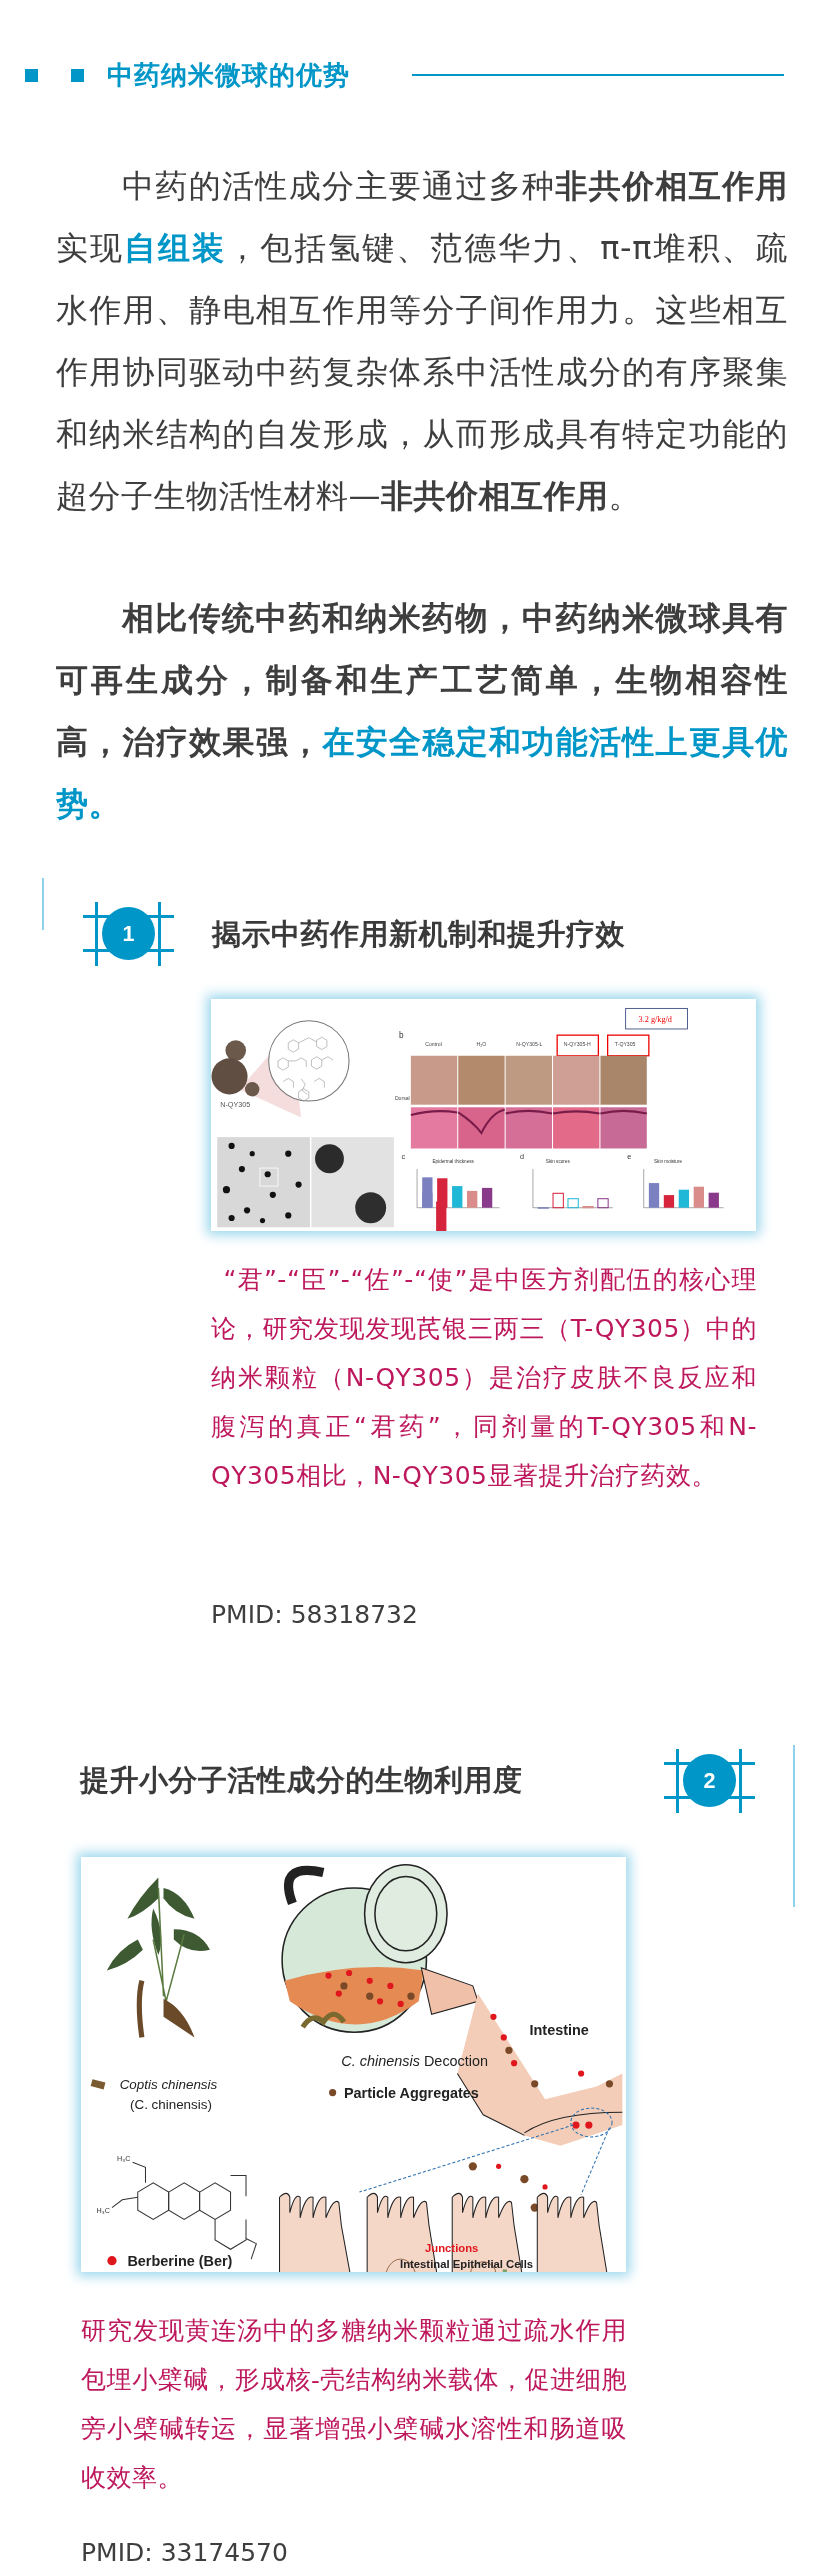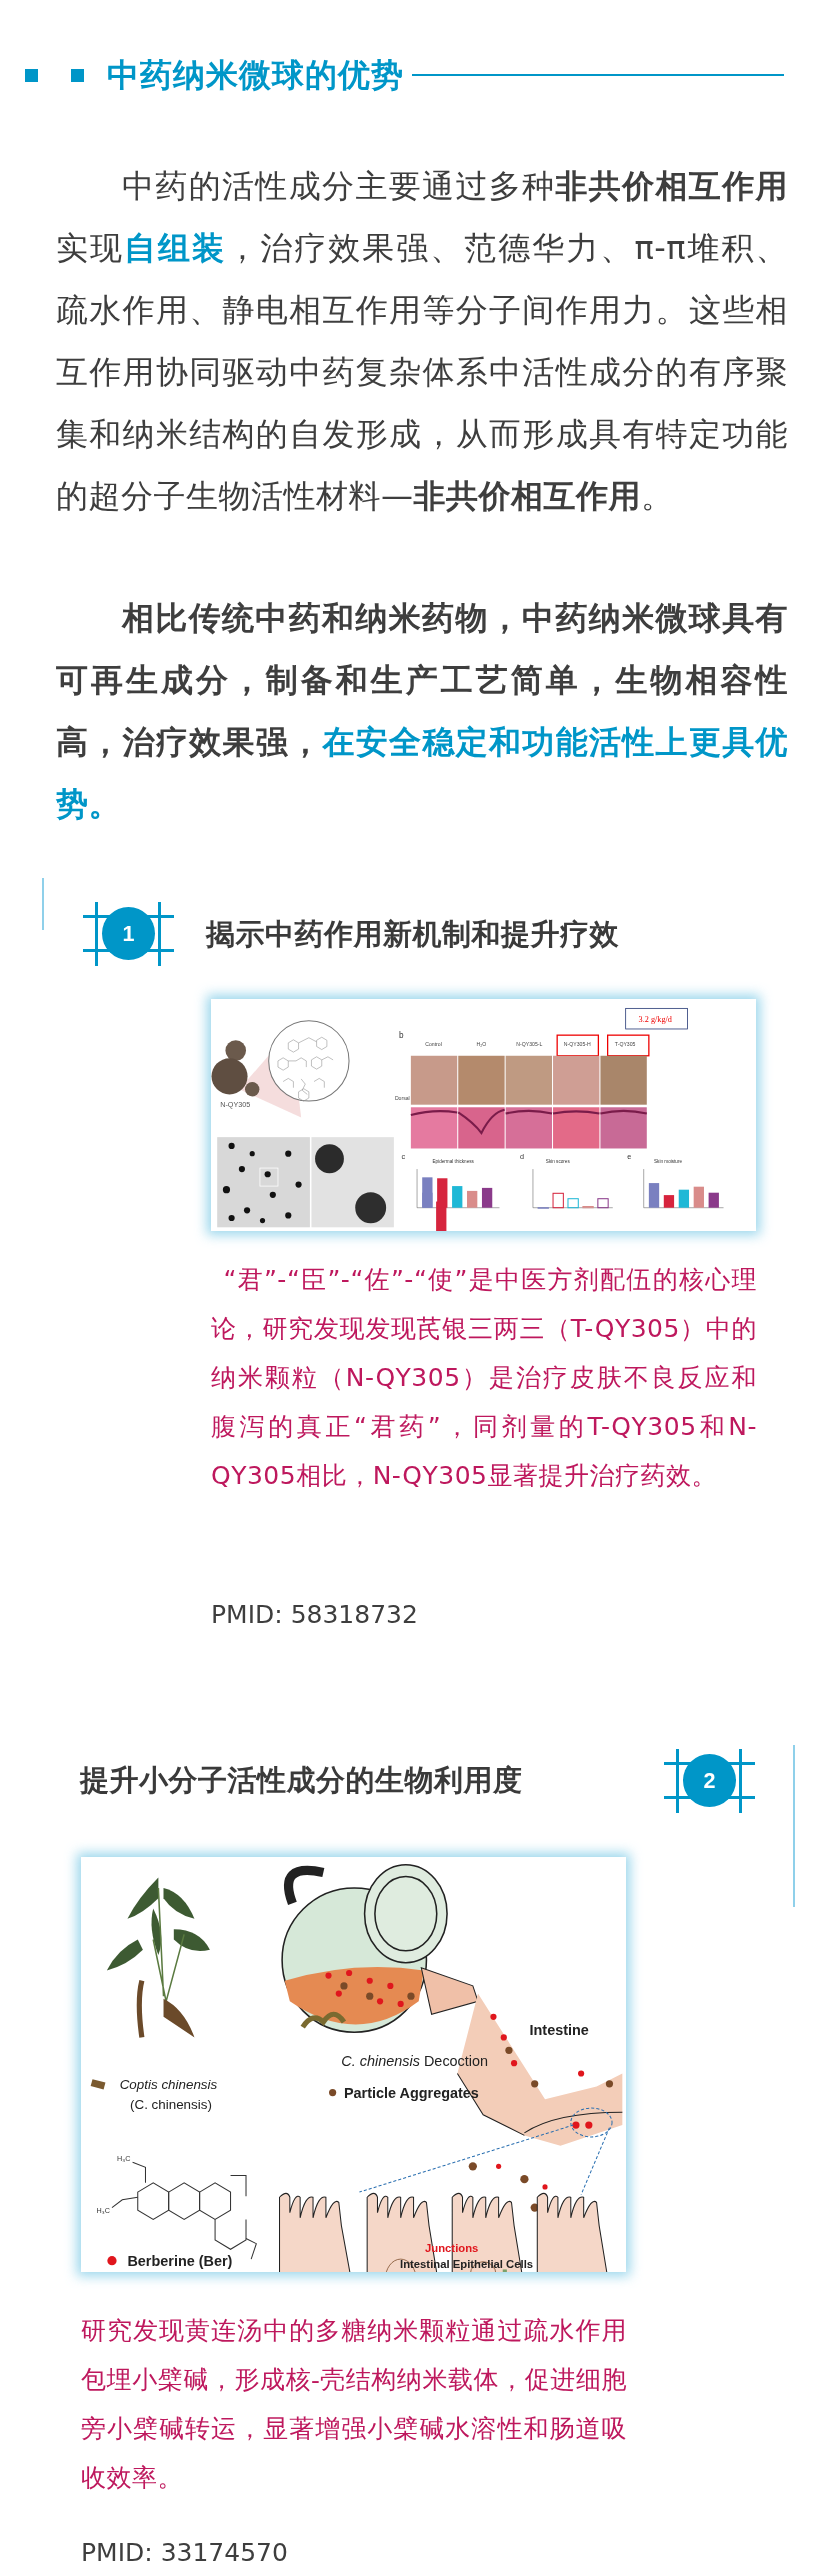--- a/index.html
+++ b/index.html
@@ -1,21 +1,21 @@
 <!DOCTYPE html>
 <html style="font-size:8.2px"><head>
 <meta charset="utf-8">
 <style>
   html, body { margin: 0; padding: 0; background: #ffffff; }
   body { width: 838px; height: 3418px; position: relative; overflow: hidden;
          font-family: "DejaVu Sans", "Liberation Sans", sans-serif; color: #3e3e3e; }
 
   
   .title-sq { position: absolute; width: 13px; height: 13px; background: #0096c8; top: 69px; }
-  .title-text { position: absolute; left: 107px; top: 56px; font-size: 32px; font-weight: bold;
+  .title-text { position: absolute; left: 107px; top: 56px; font-size: 26px; font-weight: bold;
                 color: #0096c8; letter-spacing: 1px; white-space: nowrap; line-height: 39px; }
   .title-rule { position: absolute; left: 412px; top: 74px; width: 372px; height: 2.1px; background: #0096c8; }
 
   
   .intro { position: absolute; left: 56px; width: 732px; font-size: 32px; line-height: 62px;
            text-align: justify; letter-spacing: 0.5px; }
   .intro .b { font-weight: bold; }
   .intro .accent { color: #0096c8; font-weight: bold; }
 
   
@@ -45,35 +45,35 @@
 </style>
 </head>
 <body>
 
 <div class="title-sq" style="left:25px;"></div>
 <div class="title-sq" style="left:71px;"></div>
 <div class="title-text">中药纳米微球的优势</div>
 <div class="title-rule"></div>
 
 <div class="intro" style="top:155px; text-indent:66px;">
-  <span>中药的活性成分主要通过多种</span><span class="b">非共价相互作用</span><span>实现</span><span class="accent">自组装</span><span>，治疗效果强、范德华力、π-π堆积、疏水作用、静电相互作用等分子间作用力。这些相互作用协同驱动中药复杂体系中活性成分的有序聚集和纳米结构的自发形成，从而形成具有特定功能的超分子生物活性材料—</span><span class="b">非共价相互作用</span><span>。</span>
+  <span>中药的活性成分主要通过多种</span><span class="b">非共价相互作用</span><span>实现</span><span class="accent">自组装</span><span>，包括氢键、范德华力、π-π堆积、疏水作用、静电相互作用等分子间作用力。这些相互作用协同驱动中药复杂体系中活性成分的有序聚集和纳米结构的自发形成，从而形成具有特定功能的超分子生物活性材料—</span><span class="b">非共价相互作用</span><span>。</span>
 </div>
 <div class="intro" style="top:587px; text-indent:66px;">
   <span class="b">相比传统中药和纳米药物，中药纳米微球具有可再生成分，制备和生产工艺简单，生物相容性高，治疗效果强，</span><span class="accent">在安全稳定和功能活性上更具优势。</span>
 </div>
 
 <div class="vline" style="left:42px; top:878px; height:52px;"></div>
 <div class="badge" style="left:83px; top:902px;">
   <div class="hl" style="top:13.4px;"></div>
   <div class="hl" style="top:47px;"></div>
   <div class="vl" style="left:12.4px;"></div>
   <div class="vl" style="left:75px;"></div>
   <div class="circle">1</div>
 </div>
-<div class="sec-heading" style="left:206px; top:903px;text-align:right;">揭示中药作用新机制和提升疗效</div>
+<div class="sec-heading" style="left:212px; top:903px;text-align:right;">揭示中药作用新机制和提升疗效</div>
 
 <div class="figure" style="left:211px; top:999px; width:545px; height:232px;">
   <svg width="545" height="232" viewBox="0 0 1058 450">
 
     <polygon points="55,175 155,60 175,230" fill="#f3d4d4" opacity="0.8"></polygon>
     <circle cx="190" cy="120" r="78" fill="#fff" stroke="#777" stroke-width="2"></circle>
     <g stroke="#999" stroke-width="1.2" fill="none">
       <path d="M150,85 l10,-6 l10,6 l0,12 l-10,6 l-10,-6z M170,85 l20,-10 l15,8"></path>
       <path d="M205,80 l10,-6 l10,6 l0,12 l-10,6 l-10,-6z"></path>
       <path d="M130,120 l10,-6 l10,6 l0,12 l-10,6 l-10,-6z M150,120 l15,0 l10,-6 l10,6 l0,12"></path>

